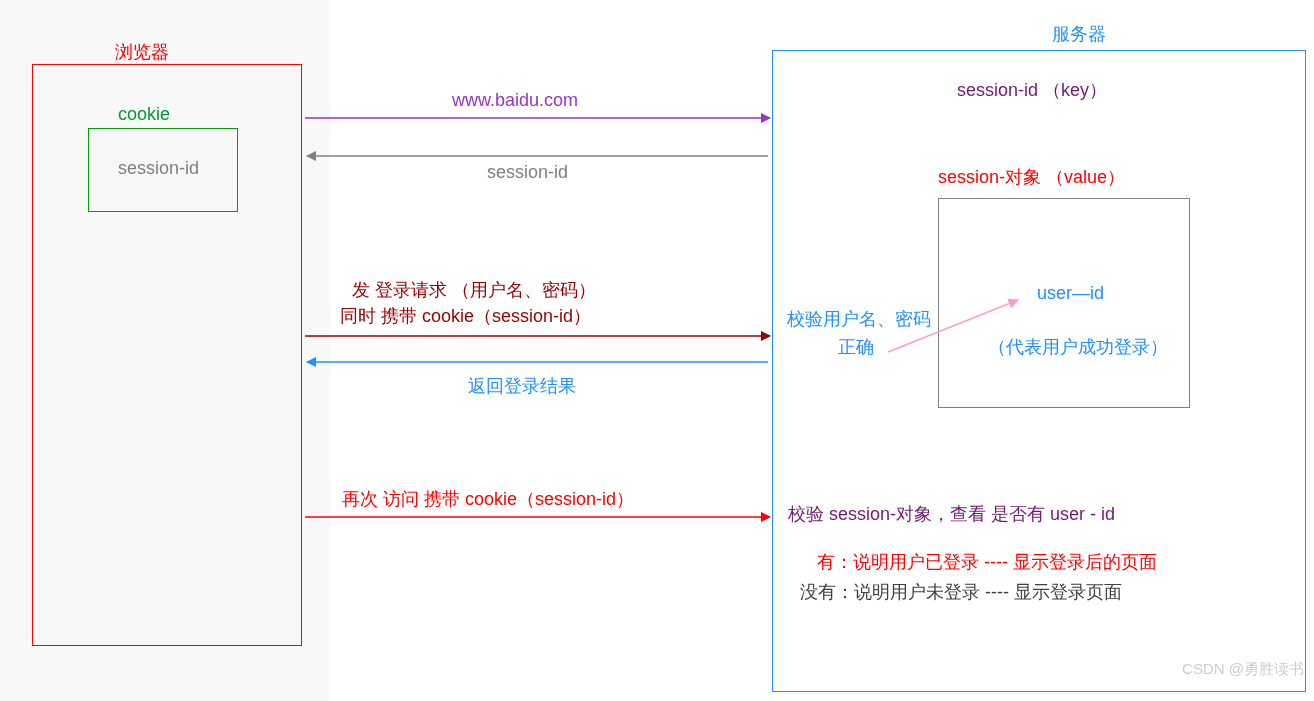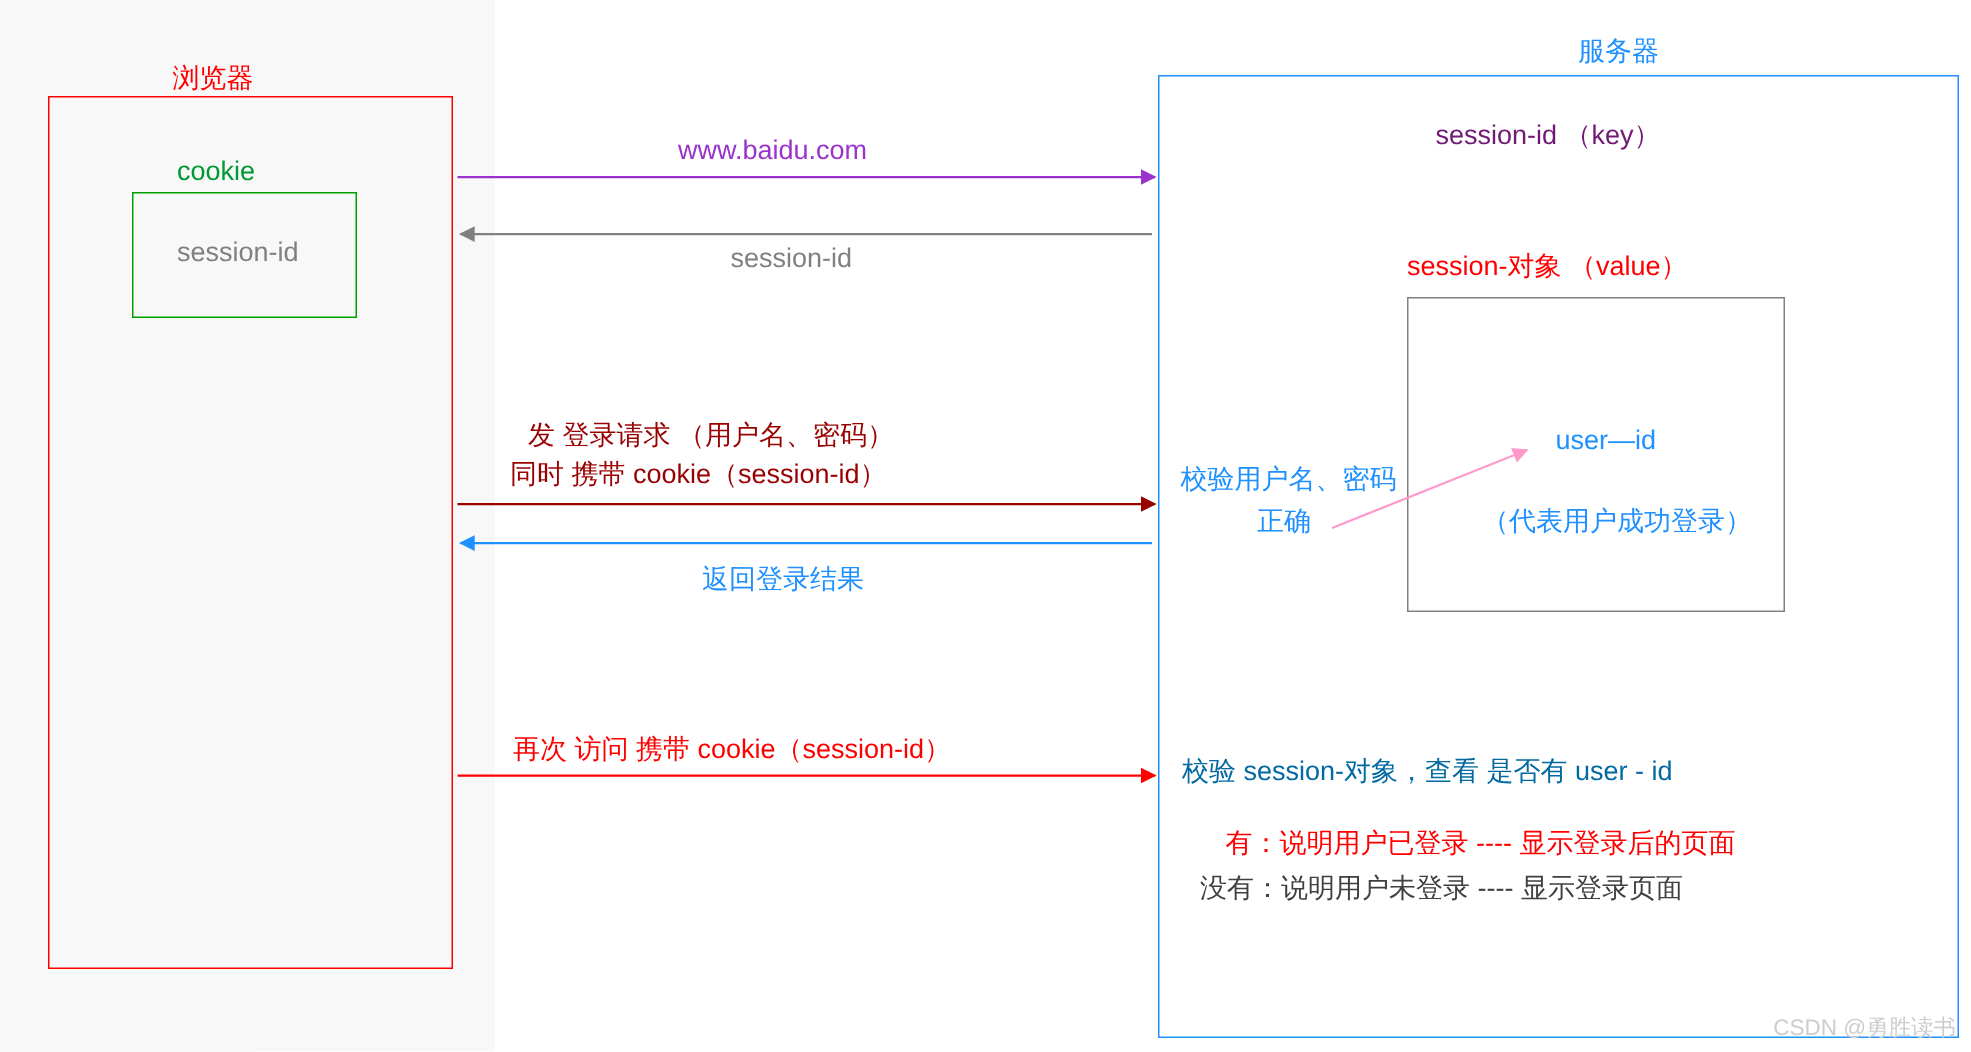--- a/index.html
+++ b/index.html
@@ -43,21 +43,21 @@
 
 <div class="abs" style="left:938px;top:198px;width:250px;height:208px;border:1.5px solid #808080;"></div>
 
 <div class="abs" style="left:1037px;top:283px;color:#1e90ff;font-size:18px;text-align:right;">user—id</div>
 
 <div class="abs" style="left:988px;top:335px;color:#1e90ff;font-size:18px;">（代表用户成功登录）</div>
 
 <div class="abs" style="left:787px;top:307px;color:#1e90ff;font-size:18px;">校验用户名、密码</div>
 <div class="abs" style="left:838px;top:335px;color:#1e90ff;font-size:18px;">正确</div>
 
-<div class="abs" style="left:788px;top:502px;color:#0369a1;font-size:18px;">校验  session-对象，查看 是否有  user - id</div>
+<div class="abs" style="left:788px;top:502px;color:#701a75;font-size:18px;">校验  session-对象，查看 是否有  user - id</div>
 
 <div class="abs" style="left:817px;top:550px;color:#ff0000;font-size:18px;">有：说明用户已登录 ---- 显示登录后的页面</div>
 
 <div class="abs" style="left:800px;top:580px;color:#404040;font-size:18px;">没有：说明用户未登录 ---- 显示登录页面</div>
 
 <svg class="abs" style="left:0;top:0;width:1314px;height:701px;pointer-events:none;">
   <defs>
     <marker id="arr-purple" viewBox="0 0 10 10" refX="9" refY="5" markerWidth="7" markerHeight="7" orient="auto-start-reverse">
       <path d="M 0 0 L 10 5 L 0 10 z" fill="#9933cc"></path>
     </marker>
@@ -95,13 +95,13 @@
 
 <div class="abs" style="left:487px;top:162px;color:#808080;font-size:18px;">session-id</div>
 
 <div class="abs" style="left:340px;top:278px;color:#990000;font-size:18px;margin-left:12px;">发 登录请求 （用户名、密码）</div>
 <div class="abs" style="left:340px;top:304px;color:#990000;font-size:18px;">同时 携带 cookie（session-id）</div>
 
 <div class="abs" style="left:468px;top:374px;color:#1e90ff;font-size:18px;">返回登录结果</div>
 
 <div class="abs" style="left:342px;top:487px;color:#ff0000;font-size:18px;">再次 访问 携带 cookie（session-id）</div>
 
-<div class="abs watermark" style="right:10px;bottom:6px;">CSDN @勇胜读书</div>
+<div class="abs watermark" style="right:10px;bottom:22px;">CSDN @勇胜读书</div>
 
 </body></html>

